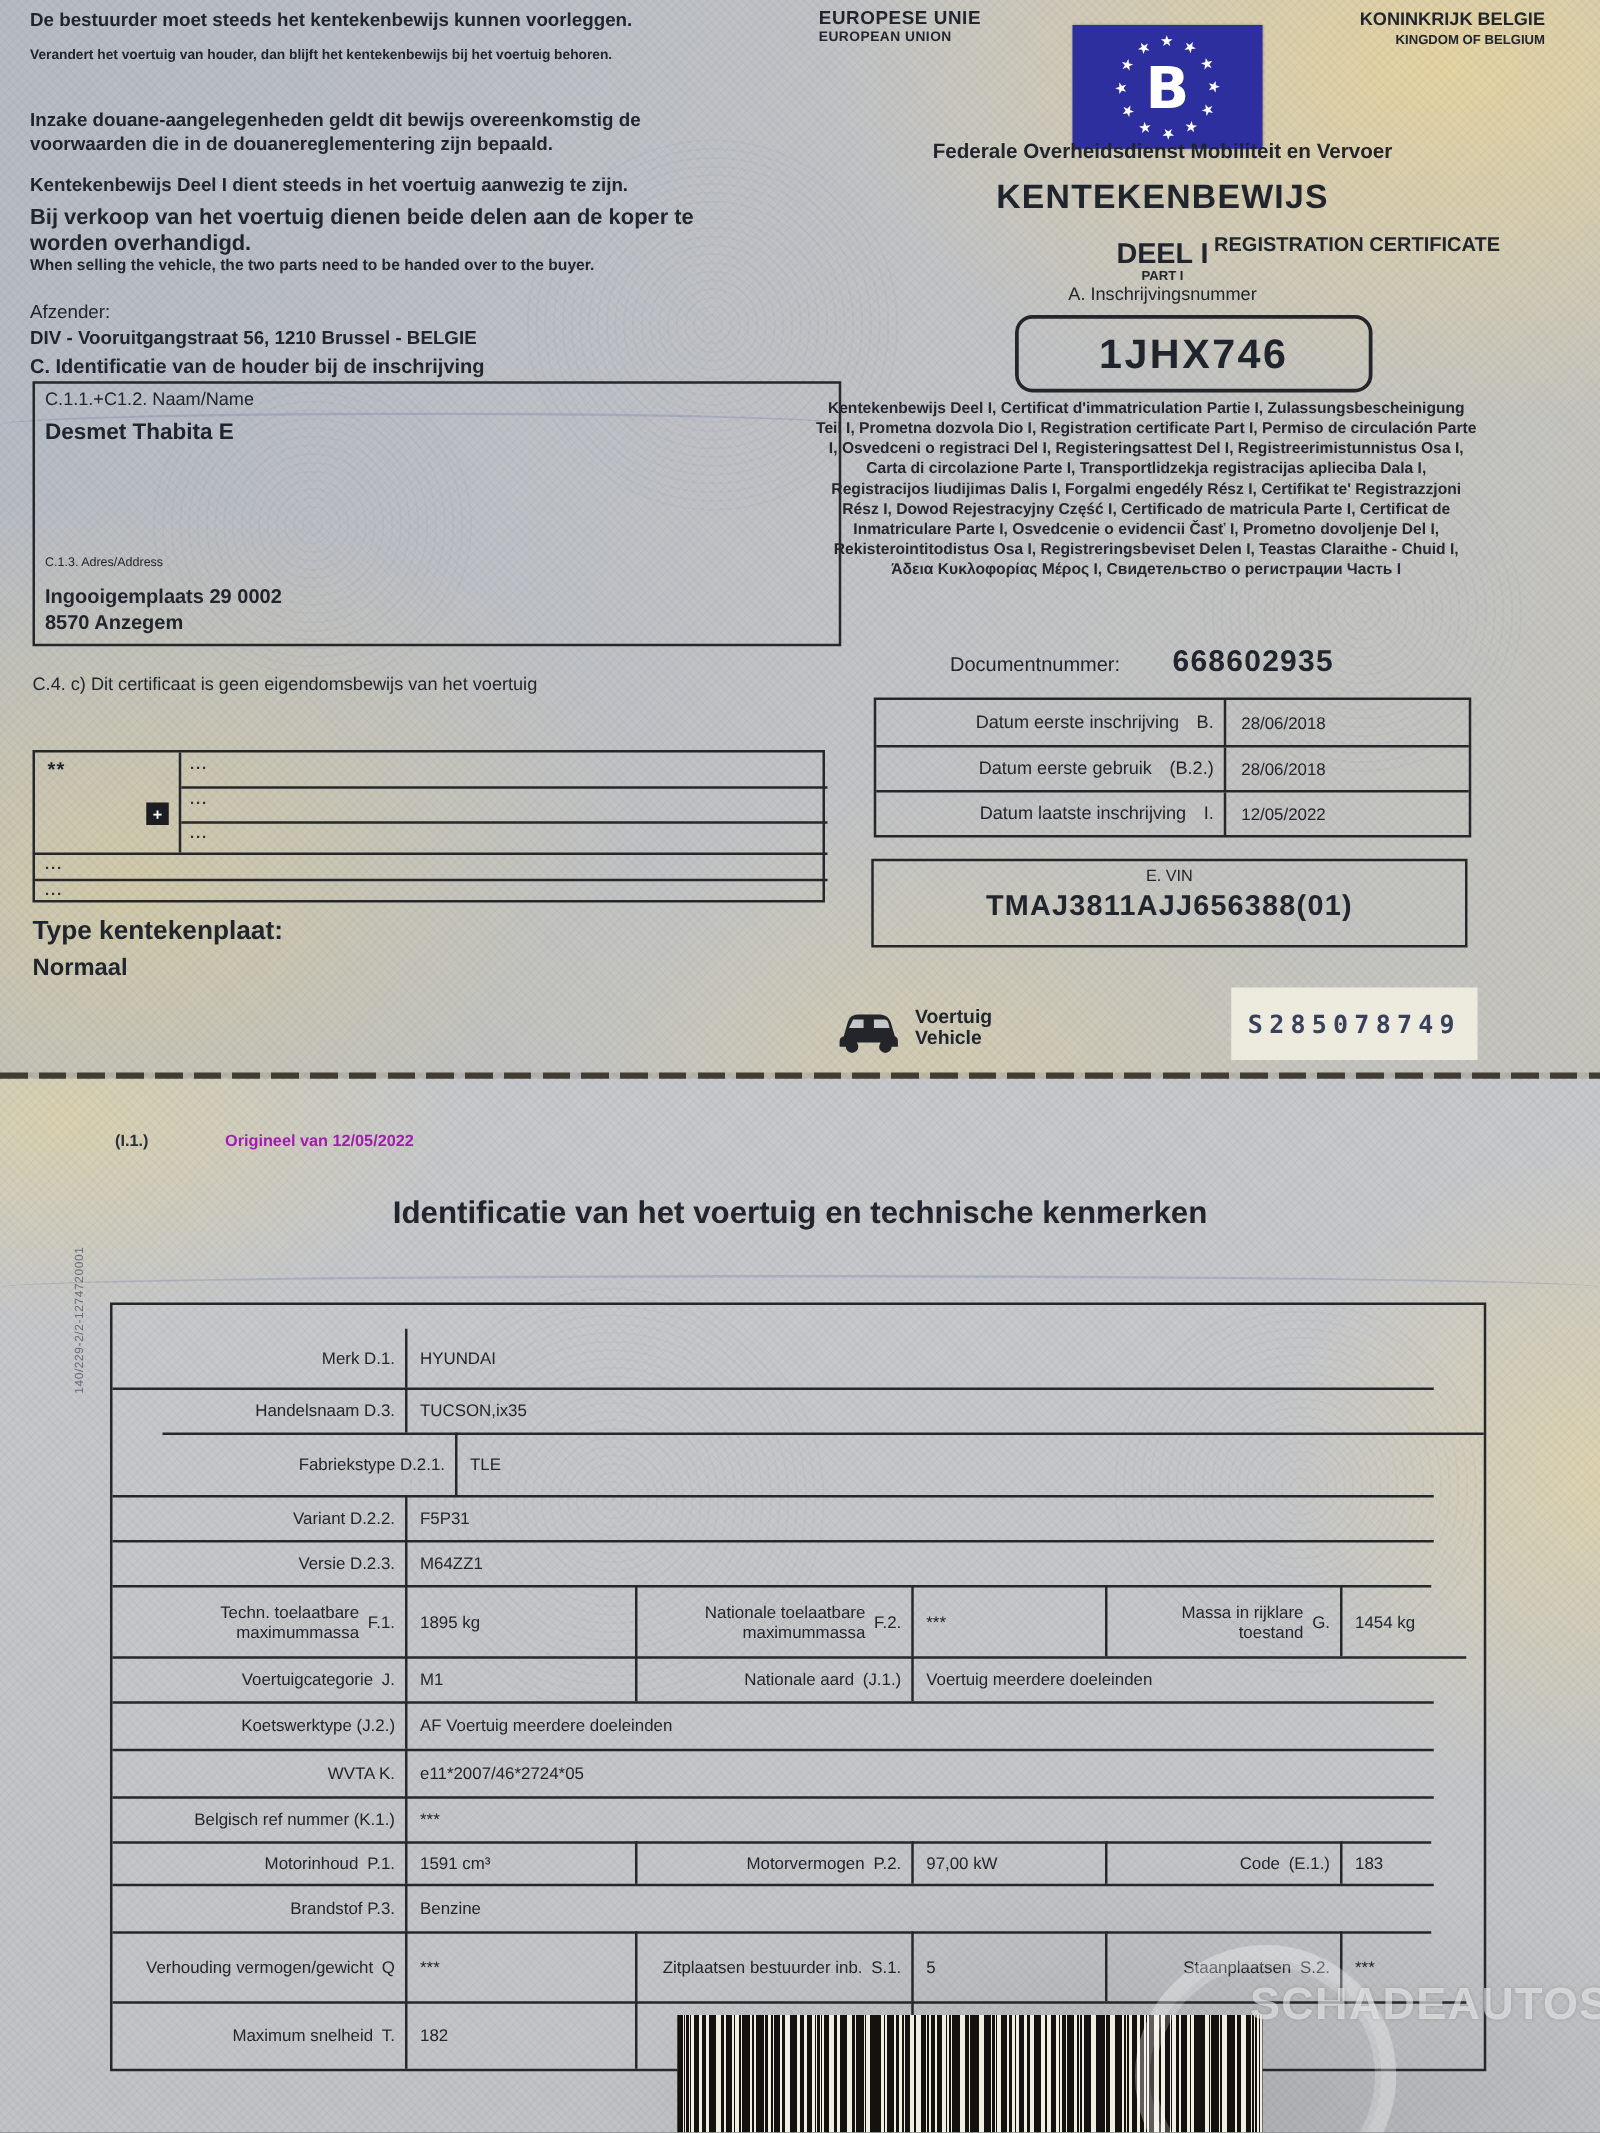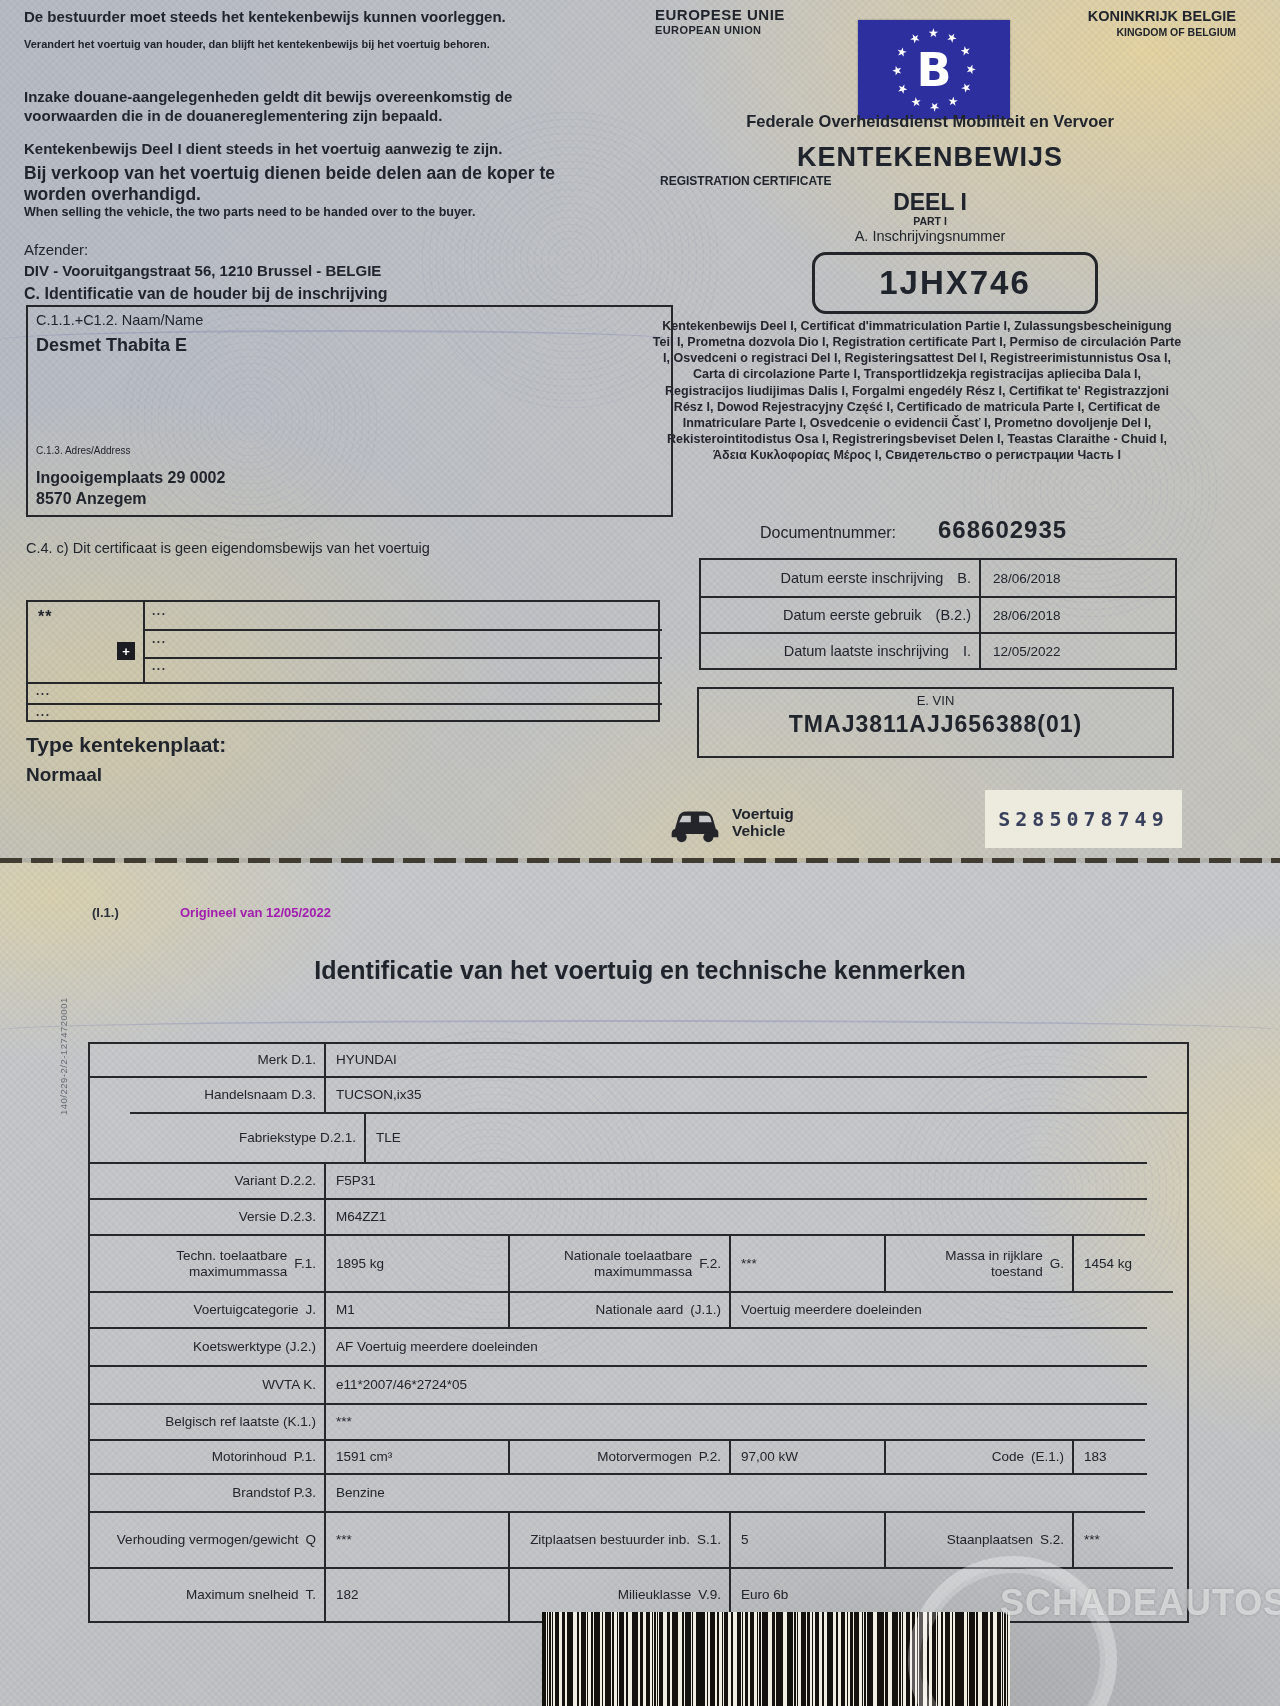--- a/index.html
+++ b/index.html
@@ -150,21 +150,21 @@
         <span></span>
     </div>
     <div class="fb">B</div>
   </div>
 
   <div class="abs b" style="left:1020px;top:8px;width:216px;text-align:right;font-size:14.5px;">KONINKRIJK BELGIE</div>
   <div class="abs b" style="left:1020px;top:26px;width:216px;text-align:right;font-size:10.5px;">KINGDOM OF BELGIUM</div>
 
   <div class="abs b" style="left:660px;top:112px;width:540px;text-align:center;font-size:16.5px;">Federale Overheidsdienst Mobiliteit en Vervoer</div>
   <div class="abs b" style="left:660px;top:142px;width:540px;text-align:center;font-size:27px;letter-spacing:1px;">KENTEKENBEWIJS</div>
-  <div class="abs" style="left:660px;top:174px;width:540px;text-align:left;font-size:12px;font-weight:600;">REGISTRATION CERTIFICATE</div>
+  <div class="abs" style="left:660px;top:188px;width:540px;text-align:right;font-size:16px;font-weight:600;">REGISTRATION CERTIFICATE</div>
   <div class="abs b" style="left:660px;top:189px;width:540px;text-align:center;font-size:23px;">DEEL I</div>
   <div class="abs" style="left:660px;top:215px;width:540px;text-align:center;font-size:10.5px;font-weight:600;">PART I</div>
   <div class="abs" style="left:660px;top:228px;width:540px;text-align:center;font-size:14.5px;">A. Inschrijvingsnummer</div>
 
   <div class="abs plate" style="left:812px;top:252px;width:280px;height:56px;">1JHX746</div>
 
   <div class="abs" style="left:652px;top:318px;width:530px;text-align:center;font-size:12.5px;font-weight:700;line-height:1.29;color:#23262e;">Kentekenbewijs Deel I, Certificat d'immatriculation Partie I, Zulassungsbescheinigung Teil I, Prometna dozvola Dio I, Registration certificate Part I, Permiso de circulación Parte I, Osvedceni o registraci Del I, Registeringsattest Del I, Registreerimistunnistus Osa I, Carta di circolazione Parte I, Transportlidzekja registracijas aplieciba Dala I, Registracijos liudijimas Dalis I, Forgalmi engedély Rész I, Certifikat te' Registrazzjoni Rész I, Dowod Rejestracyjny Część I, Certificado de matricula Parte I, Certificat de Inmatriculare Parte I, Osvedcenie o evidencii Časť I, Prometno dovoljenje Del I, Rekisterointitodistus Osa I, Registreringsbeviset Delen I, Teastas Claraithe - Chuid I, Άδεια Κυκλοφορίας Μέρος I, Свидетельство о регистрации Часть I</div>
 
   <div class="abs" style="left:760px;top:524px;font-size:16px;">Documentnummer:</div>
   <div class="abs b" style="left:938px;top:516px;font-size:24px;letter-spacing:1px;">668602935</div>
@@ -214,21 +214,21 @@
   </div>
 
   <div class="abs divider"></div>
 
   <div class="abs vcode" style="left:58px;top:1115px;">140/229-2/2-1274720001</div>
   <div class="abs" style="left:92px;top:905px;font-size:13px;font-weight:600;color:#2a2e38;">(I.1.)</div>
   <div class="abs" style="left:180px;top:905px;font-size:13px;font-weight:600;color:#a21caf;">Origineel van 12/05/2022</div>
   <div class="abs b" style="left:0;top:956px;width:1280px;text-align:center;font-size:25px;">Identificatie van het voertuig en technische kenmerken</div>
 
   <div class="abs tech" style="left:88px;top:1042px;">
-    <div class="tr" style="height:32px;">
+    <div class="tr" style="height:47px;margin-top:19px;">
       <div class="td tl c1">
           <span>Merk D.1.</span>
         </div>
       <div class="td tv s26">HYUNDAI</div>
     </div>
     <div class="tr" style="height:36px;">
       <div class="td tl c1">
           <span>Handelsnaam D.3.</span>
         </div>
       <div class="td tv s26">TUCSON,ix35</div>
@@ -287,21 +287,21 @@
       <div class="td tv s26">AF Voertuig meerdere doeleinden</div>
     </div>
     <div class="tr" style="height:38px;">
       <div class="td tl c1">
           <span>WVTA K.</span>
         </div>
       <div class="td tv s26">e11*2007/46*2724*05</div>
     </div>
     <div class="tr" style="height:36px;">
       <div class="td tl c1">
-          <span>Belgisch ref laatste (K.1.)</span>
+          <span>Belgisch ref nummer (K.1.)</span>
         </div>
       <div class="td tv s26">***</div>
     </div>
     <div class="tr" style="height:34px;">
       <div class="td tl c1">
         <span>Motorinhoud</span>
         <span>P.1.</span>
         </div>
       <div class="td tv c2">1591 cm³</div>
       <div class="td tl c3">

